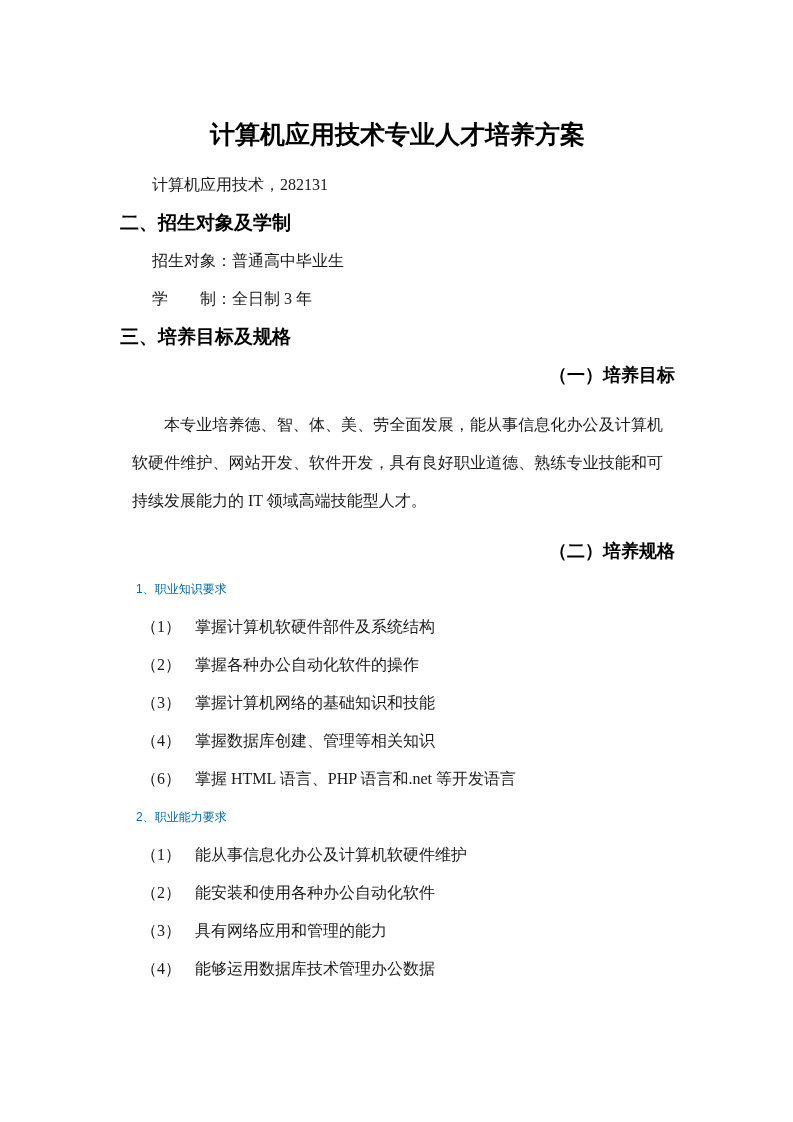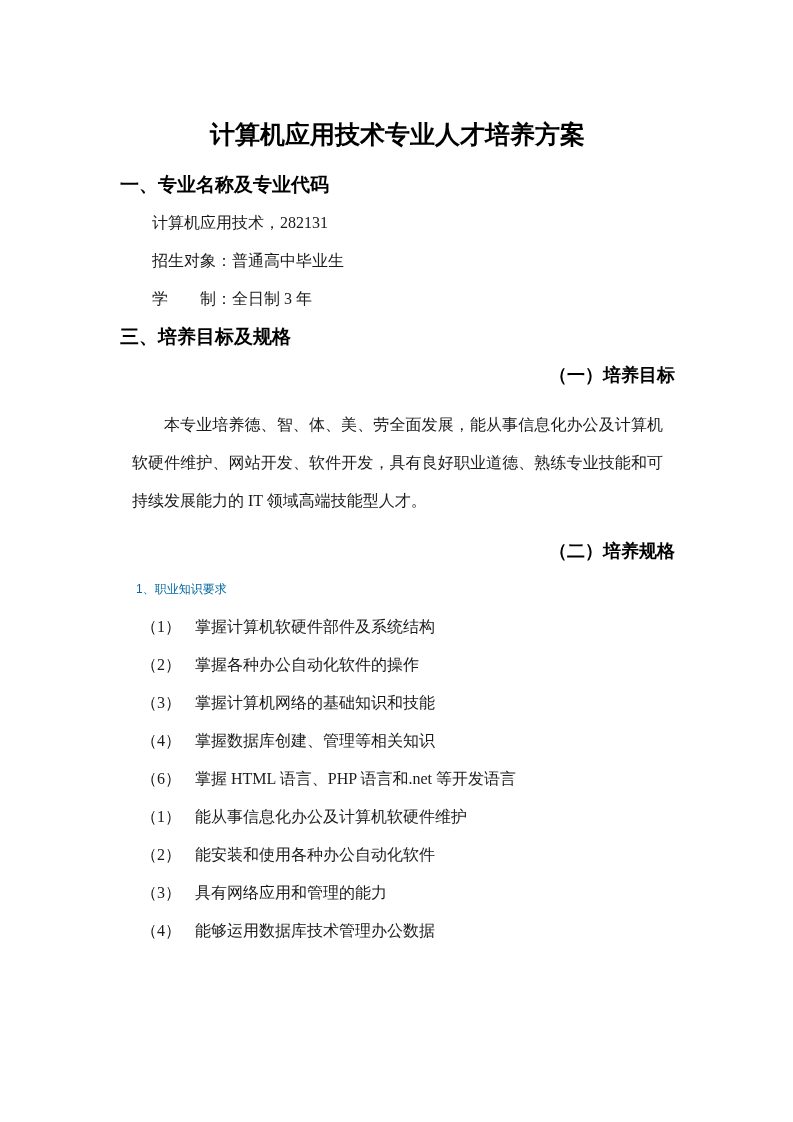--- a/index.html
+++ b/index.html
@@ -82,40 +82,41 @@
     width: 54px;
   }
 </style>
 </head>
 <body>
 
 <div class="page">
 
   <h1 class="doc-title">计算机应用技术专业人才培养方案</h1>
 
-  <h2 class="h1">一、专业名称及专业代码</h2>
   <p class="body-line">计算机应用技术，282131</p>
 
+  <h2 class="h1">二、招生对象及学制</h2>
   <p class="body-line">招生对象：普通高中毕业生</p>
   <p class="body-line">学　　制：全日制 3 年</p>
 
   <h2 class="h1">三、培养目标及规格</h2>
 
   <h3 class="h2">（一）培养目标</h3>
   <p class="para">本专业培养德、智、体、美、劳全面发展，能从事信息化办公及计算机软硬件维护、网站开发、软件开发，具有良好职业道德、熟练专业技能和可持续发展能力的 IT 领域高端技能型人才。</p>
 
   <h3 class="h2">（二）培养规格</h3>
 
   <h4 class="h3">1、职业知识要求</h4>
 
   <p class="item"><span class="num">（1）</span><span>掌握计算机软硬件部件及系统结构</span></p>
   <p class="item"><span class="num">（2）</span><span>掌握各种办公自动化软件的操作</span></p>
   <p class="item"><span class="num">（3）</span><span>掌握计算机网络的基础知识和技能</span></p>
   <p class="item"><span class="num">（4）</span><span>掌握数据库创建、管理等相关知识</span></p>
   <p class="item"><span class="num">（6）</span><span>掌握 HTML 语言、PHP 语言和.net 等开发语言</span></p>
 
+  <h4 class="h3">2、职业能力要求</h4>
 
   <p class="item"><span class="num">（1）</span><span>能从事信息化办公及计算机软硬件维护</span></p>
   <p class="item"><span class="num">（2）</span><span>能安装和使用各种办公自动化软件</span></p>
   <p class="item"><span class="num">（3）</span><span>具有网络应用和管理的能力</span></p>
   <p class="item"><span class="num">（4）</span><span>能够运用数据库技术管理办公数据</span></p>
 
 </div>
 
 </body></html>

